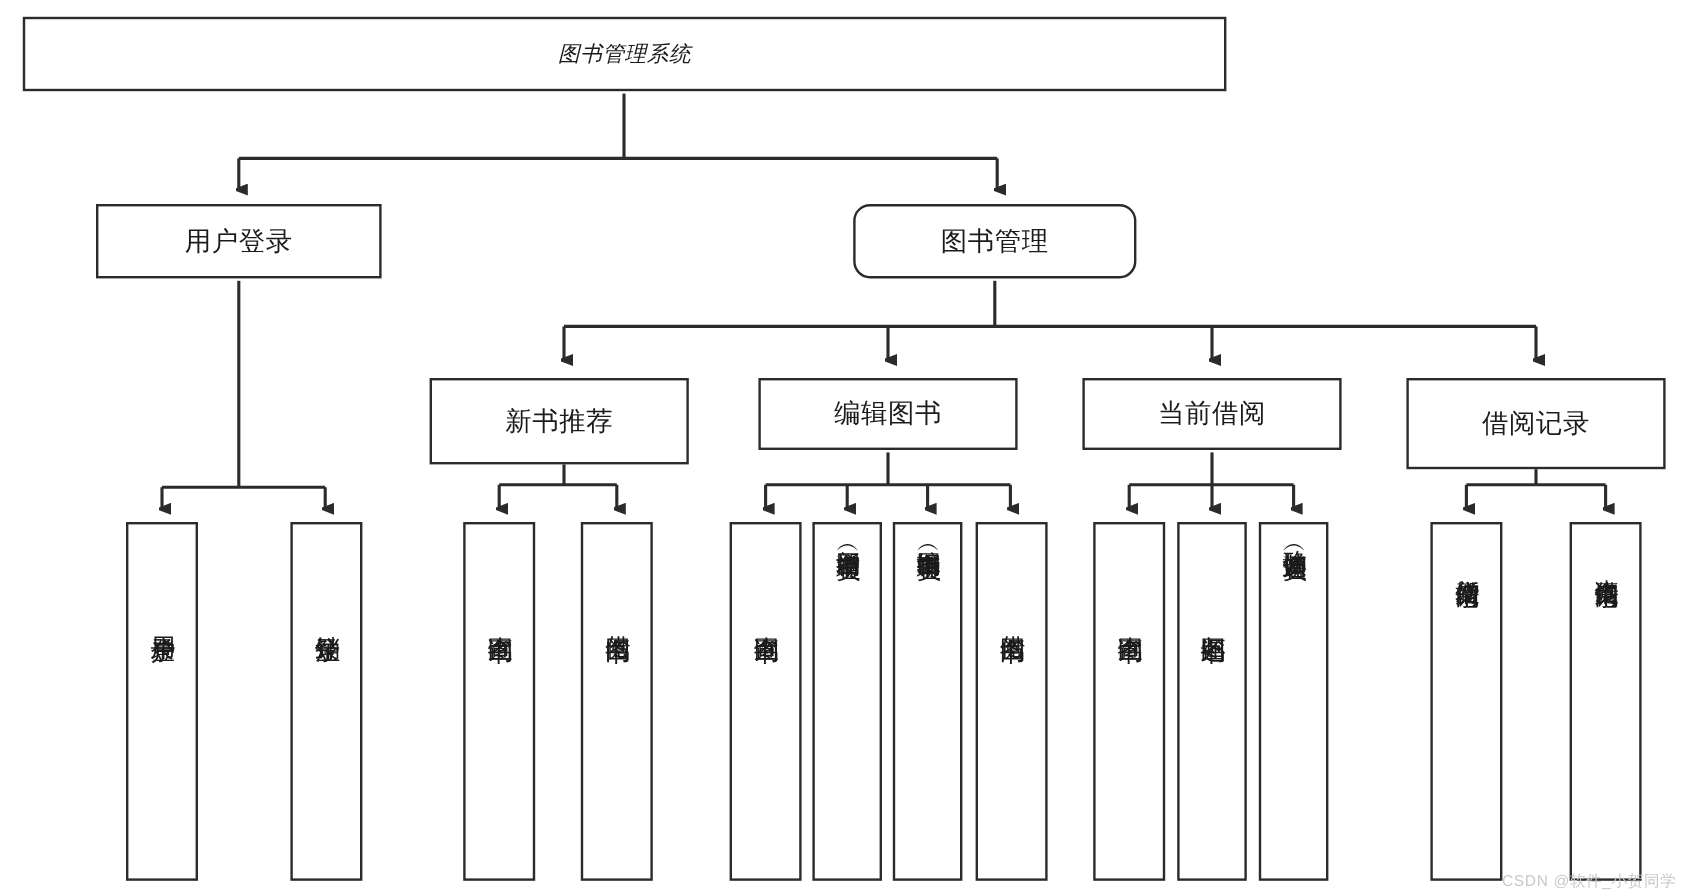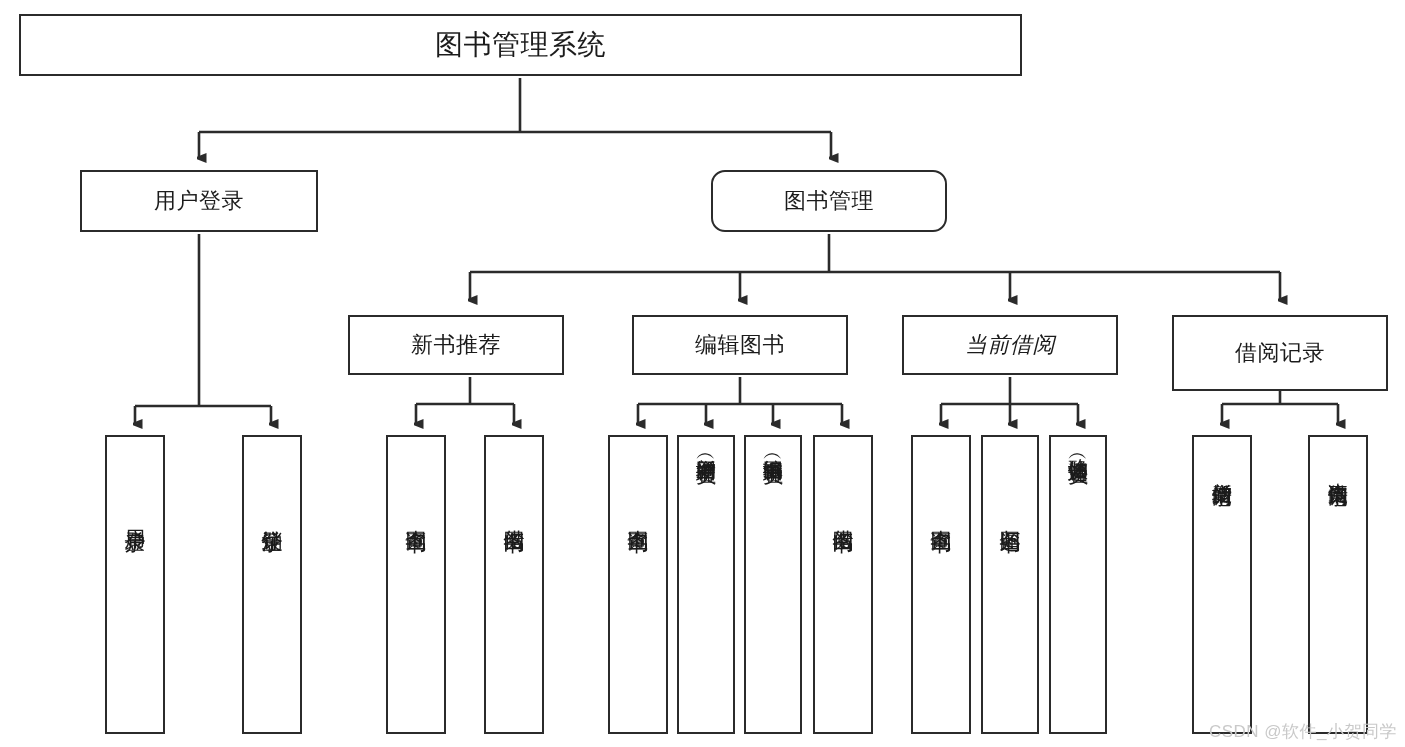--- a/index.html
+++ b/index.html
@@ -28,21 +28,21 @@
     text-align:center;
     line-height:1.15;
     letter-spacing:0.5px;
   }
   
   .node.horiz .label{
     font-size:22px;
     white-space:nowrap;
   }
   
-  .node.root .label{font-size:28px;}
+  .node.root .label{font-size:18px;font-style:italic;}
 
   
   .node.vert{
     align-items:flex-start;
     justify-content:center;
     padding-top:6px;
   }
   .node.vert .label{
     writing-mode:vertical-rl;
     text-orientation:upright;
@@ -50,21 +50,21 @@
     line-height:1.04;
     letter-spacing:1px;
     white-space:nowrap;
   }
   .node.vert.tall .label{font-size:20px;}
 
   .watermark{
     position:absolute;
     right:8px;
     bottom:4px;
-    font-size:17px;
+    font-size:13px;
     color:#c9c9c9;
     white-space:nowrap;
     letter-spacing:0.5px;
   }
 </style>
 </head>
 <body>
 
 <div id="canvas">
 
@@ -122,27 +122,27 @@
     <span class="label">图书管理系统</span>
   </div>
 
   <div class="node horiz" style="left:80px;top:170px;width:238px;height:62px;">
     <span class="label">用户登录</span>
   </div>
   <div class="node horiz" style="left:711px;top:170px;width:236px;height:62px;border-radius:14px;">
     <span class="label">图书管理</span>
   </div>
 
-  <div class="node horiz" style="left:348px;top:315px;width:216px;height:60px;">
+  <div class="node horiz" style="left:358px;top:315px;width:216px;height:72px;">
     <span class="label">新书推荐</span>
   </div>
   <div class="node horiz" style="left:632px;top:315px;width:216px;height:60px;">
     <span class="label">编辑图书</span>
   </div>
-  <div class="node horiz" style="left:902px;top:315px;width:216px;height:60px;font-style:italic;">
+  <div class="node horiz" style="left:902px;top:315px;width:216px;height:60px;">
     <span class="label">当前借阅</span>
   </div>
   <div class="node horiz" style="left:1172px;top:315px;width:216px;height:76px;">
     <span class="label">借阅记录</span>
   </div>
 
   <div class="node vert" style="left:105px;top:435px;width:60px;height:299px;padding-top:76px;">
     <span class="label">用户登录</span>
   </div>
   <div class="node vert" style="left:242px;top:435px;width:60px;height:299px;padding-top:76px;">

